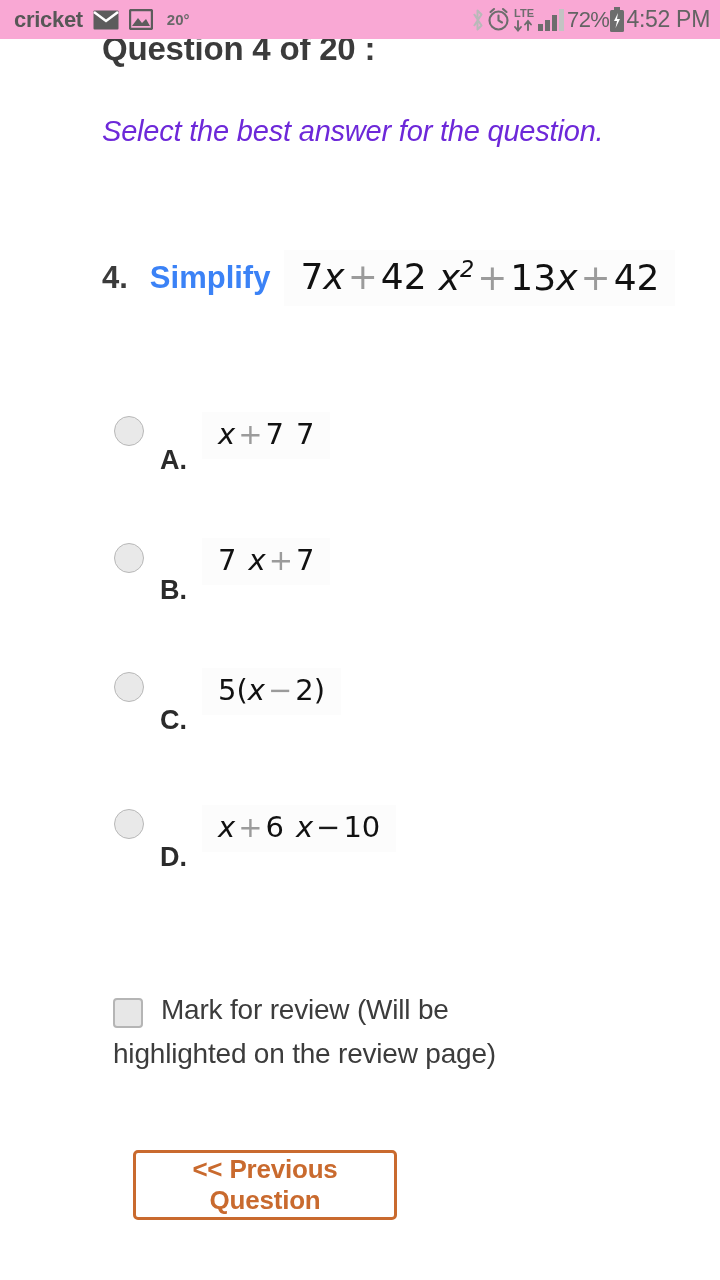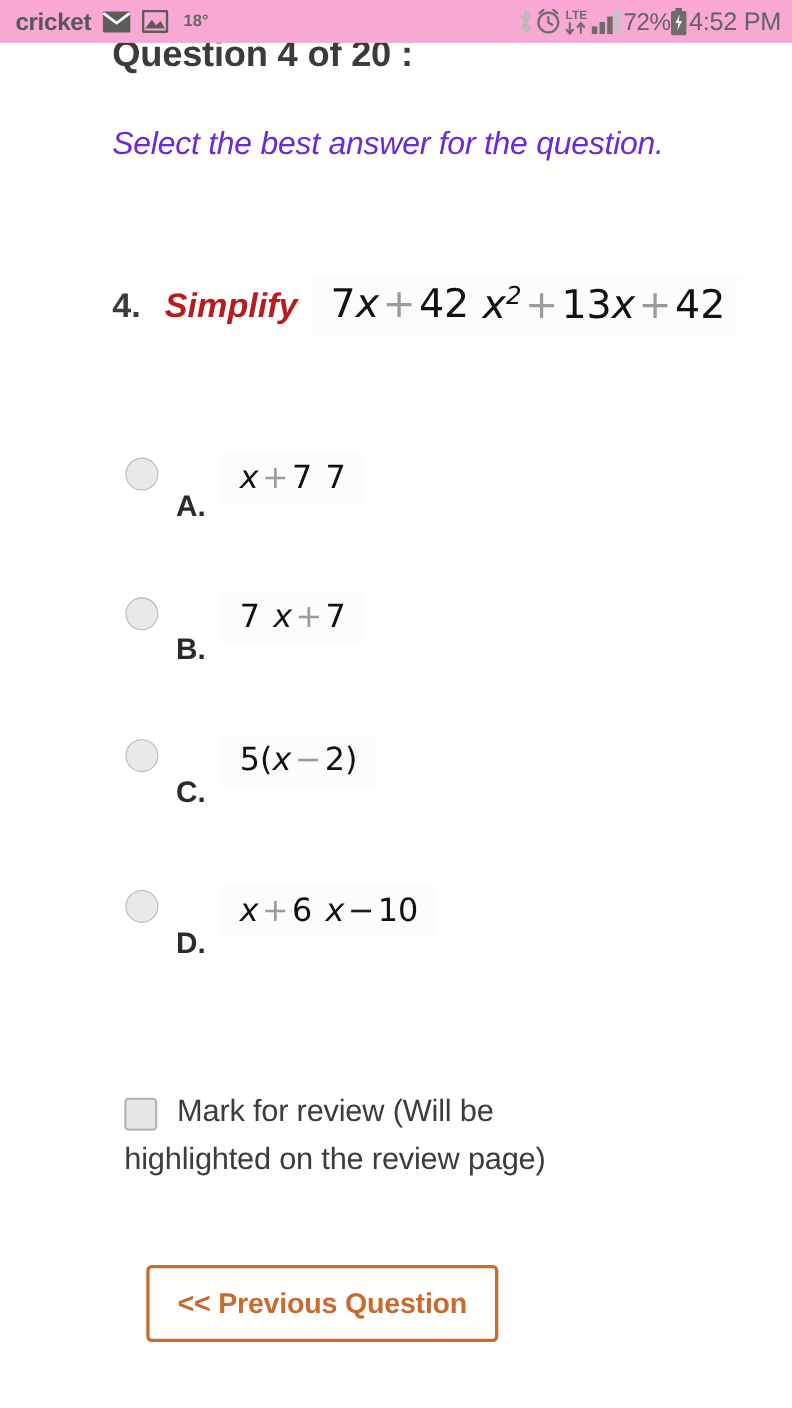--- a/index.html
+++ b/index.html
@@ -112,23 +112,22 @@
   }
   .q-num {
     font-size: 31px;
     font-weight: bold;
     color: #3b3b3b;
     margin-right: 22px;
   }
   .q-stem {
     font-size: 31px;
     font-weight: bold;
-    color: #b91c1c;
+    color: #3b82f6;
     margin-right: 14px;
-    font-style: italic;
   }
 
   
   .mathbox {
     background: #fcfcfc;
     display: inline-block;
     padding: 6px 10px 8px 10px;
   }
   .frac {
     display: inline-flex;
@@ -209,21 +208,21 @@
     line-height: 44px;
     letter-spacing: -0.2px;
   }
   #mark-label .l2 { display: block; margin-left: -48px; }
 
   
   #prev-btn {
     position: absolute;
     left: 117px;
     top: 1150px;
-    width: 320px;
+    width: 264px;
     height: 70px;
     border: 3px solid #c96a2e;
     border-radius: 5px;
     background: #ffffff;
     color: #c96a2e;
     font-size: 26px;
     font-weight: bold;
     letter-spacing: -0.2px;
     display: flex;
     align-items: center;
@@ -319,21 +318,21 @@
             <rect x="0.5" y="0.5" width="25" height="19" rx="1" fill="#5c5c5c"></rect>
             <path d="M1 2 L13 11 L25 2" stroke="#ffffff" stroke-width="2.5" fill="none"></path>
           </svg>
       </span>
       <span class="sb-icon">
         <svg width="24" height="21" viewBox="0 0 24 21">
             <rect x="1" y="1" width="22" height="19" rx="1.5" fill="none" stroke="#5c5c5c" stroke-width="2.4"></rect>
             <path d="M3 17 L9 9 L13 14 L17 10 L21 17 Z" fill="#5c5c5c"></path>
           </svg>
       </span>
-      <span class="sb-temp">18°</span>
+      <span class="sb-temp">20°</span>
     </div>
 
     <div class="sb-right">
       <span class="sb-icon">
         <svg width="17" height="26" viewBox="0 0 17 26">
             <path d="M5 7 L12.5 18.5 L8.5 22.5 L8.5 3.5 L12.5 7.5 L5 19" stroke="#b9b9b9" stroke-width="2" fill="none" stroke-linejoin="round"></path>
           </svg>
       </span>
       <span class="sb-icon">
         <svg width="25" height="25" viewBox="0 0 25 25">

